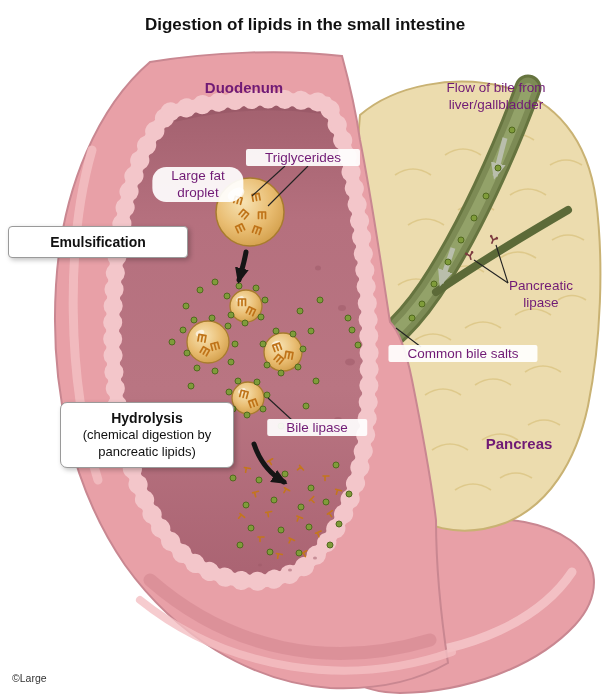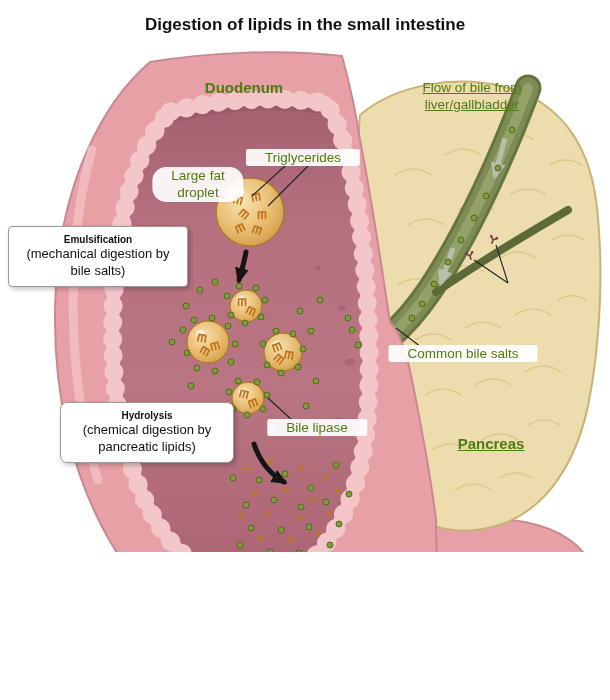--- a/index.html
+++ b/index.html
@@ -1,28 +1,28 @@
 <!DOCTYPE html>
 <html><head>
 <meta charset="utf-8">
 <style>
   html,body{margin:0;padding:0;background:#fff;}
-  .canvas{position:relative;width:610px;height:552px;background:#ffffff;overflow:hidden;
+  .canvas{position:relative;width:610px;height:700px;background:#ffffff;overflow:hidden;
           font-family:"Liberation Sans", sans-serif;color:#111;}
   .canvas svg{position:absolute;left:0;top:0;}
   .lbl{position:absolute;transform:translateX(-50%);text-align:center;font-size:13.5px;
-       line-height:1.28;white-space:pre-line;color:#4d7c0f;}
+       line-height:1.28;white-space:pre-line;color:#701a75;}
   .lbl.bold{font-weight:bold;font-size:15px;}
   .chip{background:rgba(255,255,255,.92);padding:0 19px;border-radius:2px;}
   .title{position:absolute;left:305px;top:15px;transform:translateX(-50%);
          font-size:17px;font-weight:bold;white-space:nowrap;}
   .callout{position:absolute;background:#fff;border:1px solid #9a9a9a;border-radius:4px;
            box-shadow:2px 2px 5px rgba(0,0,0,.25);padding:6px 8px;text-align:center;
            font-size:13px;line-height:1.3;box-sizing:border-box;}
-  .callout .t{font-weight:bold;font-size:10px;}
+  .callout .t{font-weight:bold;font-size:14px;}
   .callout .d{white-space:pre-line;}
   .watermark{position:absolute;left:12px;top:672px;font-size:10.5px;color:#333;}
 </style>
 </head>
 <body>
 
 <div class="canvas">
 
 <svg width="610" height="700" viewBox="0 0 610 700">
   <defs>
@@ -283,40 +283,40 @@
     <path d="M 508 283 L 496 245"></path>
     <path d="M 421 347 L 396 328"></path>
     <path d="M 293 421 L 268 398"></path>
   </g>
 </svg>
 
 <div class="title">Digestion of lipids in the small intestine</div>
 
 <div class="lbl bold" style="left:244px;top:78px;">Duodenum</div>
 
-<div class="lbl" style="left:472px;top:79px;text-decoration:underline;">Flow of bile from
+<div class="lbl" style="left:496px;top:79px;">Flow of bile from
 liver/gallbladder</div>
 
 <div class="lbl chip" style="left:303px;top:149px;">Triglycerides</div>
 
 <div class="lbl chip" style="left:198px;top:167px;border-radius:14px;">Large fat
 droplet</div>
 
 <div class="callout" style="left:8px;top:226px;width:180px;">
   <div class="t">Emulsification</div>
-  <div class="d">(mechanical digestion by
-bile salts)</div>
 </div>
 
+<div class="lbl" style="left:541px;top:277px;">Pancreatic
+lipase</div>
 
 <div class="lbl chip" style="left:463px;top:345px;white-space:nowrap;">Common bile salts</div>
 
 <div class="lbl chip" style="left:317px;top:419px;white-space:nowrap;">Bile lipase</div>
 
-<div class="lbl bold" style="left:491px;top:434px;text-decoration:underline;">Pancreas</div>
+<div class="lbl bold" style="left:519px;top:434px;">Pancreas</div>
 
 <div class="callout" style="left:60px;top:402px;width:174px;border-radius:7px;">
   <div class="t">Hydrolysis</div>
   <div class="d">(chemical digestion by
 pancreatic lipids)</div>
 </div>
 
 <div class="watermark">©Large</div>
 
 </div>

